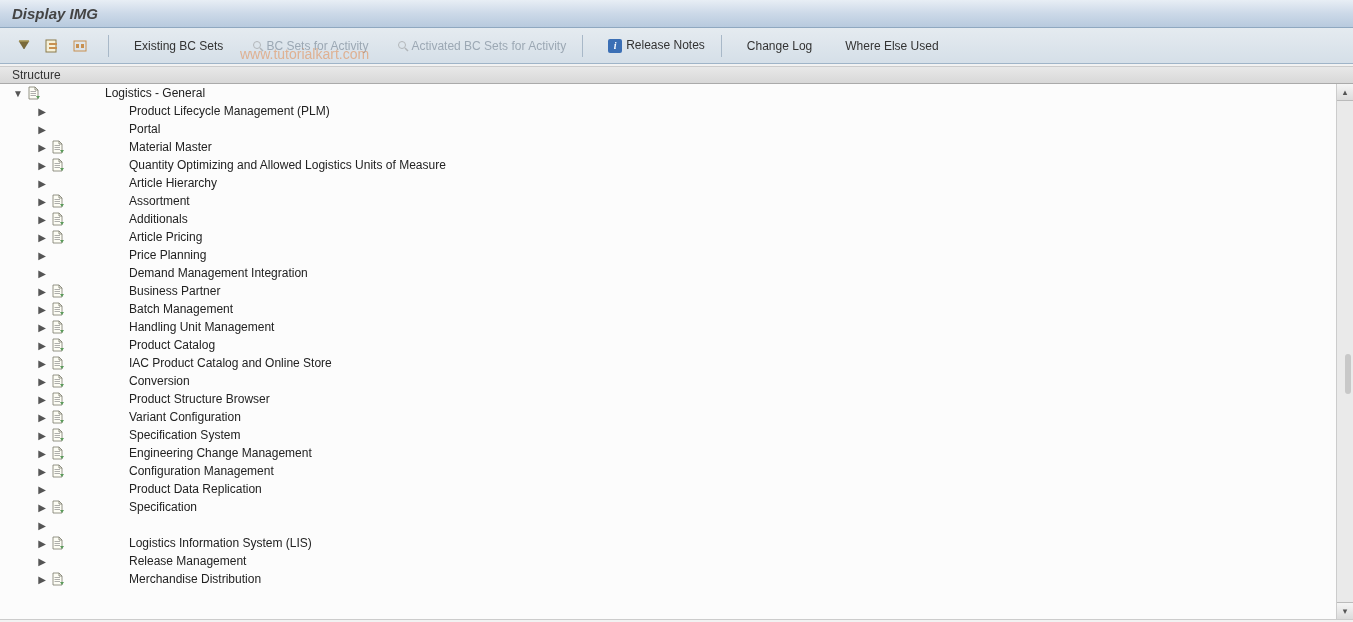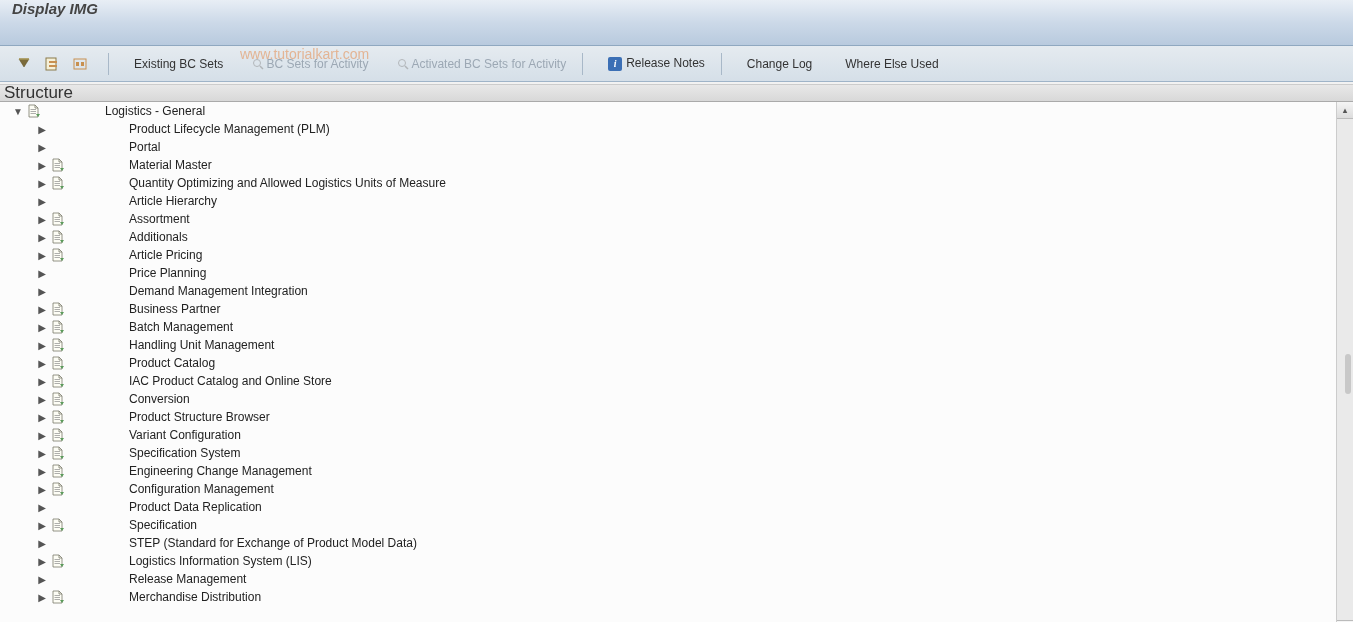--- a/index.html
+++ b/index.html
@@ -11,24 +11,25 @@
       font-family: Arial, Helvetica, sans-serif;
       font-size: 12px;
       background: #f2f2f2;
       width: 1353px;
       height: 622px;
       overflow: hidden;
       color: #333;
     }
     
     .title-bar {
-      height: 46px;
+      height: 28px;
       background: linear-gradient(to bottom, #e8eef5 0%, #ccd9e8 50%, #b8cade 100%);
       border-bottom: 1px solid #8fa8c0;
       display: flex;
+      align-items: center;
       padding-left: 12px;
     }
     .title-bar-text {
       font-size: 15px;
       font-weight: bold;
       font-style: italic;
       color: #444;
     }
     
     .toolbar {
@@ -92,22 +93,22 @@
       pointer-events: none;
     }
     
     .structure-header {
       height: 18px;
       background: linear-gradient(to bottom, #e8e8e8 0%, #d8d8d8 100%);
       border-top: 1px solid #ccc;
       border-bottom: 1px solid #aaa;
       display: flex;
       align-items: center;
-      padding-left: 4px;
-      font-size: 17px;
+      padding-left: 12px;
+      font-size: 12px;
       color: #333;
       margin-top: 2px;
     }
     
     .tree-container {
       position: relative;
       background: #fcfcfc;
       height: calc(622px - 30px - 36px - 18px - 2px);
       overflow: hidden;
       border-bottom: 1px solid #ccc;
@@ -572,21 +573,20 @@
             <path d="M9 10 L13 10 L11 13 Z" fill="#5a9a5a"></path>
           </svg>
         </span>
         <span class="spacer-col"></span>
         <span class="tree-label">Specification</span>
       </div>
       <div class="tree-row child">
         <span class="expander">▶</span>
         <span class="doc-icon"></span>
         <span class="spacer-col"></span>
-        <span class="tree-label">STEP (Standard for Exchange of Product Model Data)</span>
       </div>
       <div class="tree-row child">
         <span class="expander">▶</span>
         <span class="doc-icon">
           <svg width="14" height="14" viewBox="0 0 14 14">
             <path d="M2 1 L8 1 L11 4 L11 13 L2 13 Z" fill="#fdfdf5" stroke="#7a7a6a" stroke-width="0.8"></path>
             <path d="M8 1 L8 4 L11 4" fill="none" stroke="#7a7a6a" stroke-width="0.8"></path>
             <line x1="3.5" y1="5.5" x2="9" y2="5.5" stroke="#999" stroke-width="0.8"></line>
             <line x1="3.5" y1="7.5" x2="9" y2="7.5" stroke="#999" stroke-width="0.8"></line>
             <line x1="3.5" y1="9.5" x2="9" y2="9.5" stroke="#999" stroke-width="0.8"></line>

